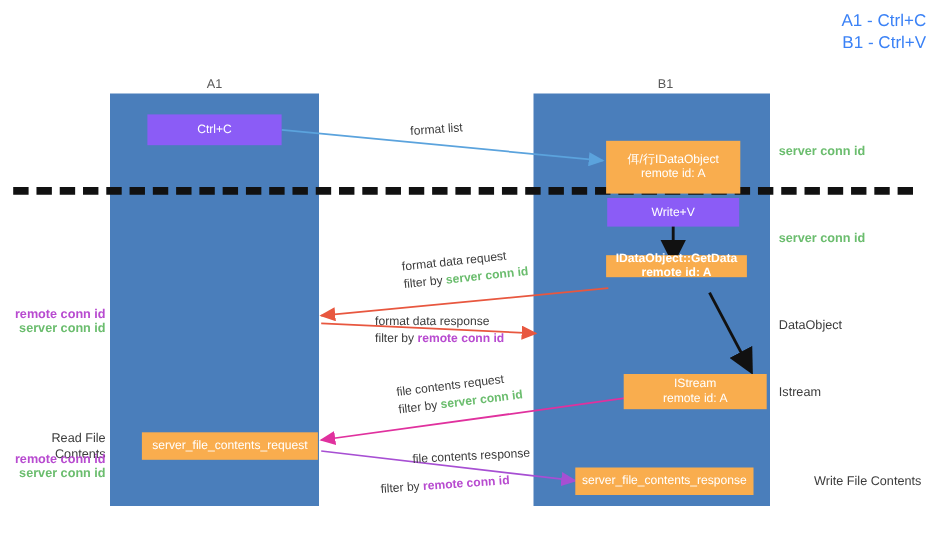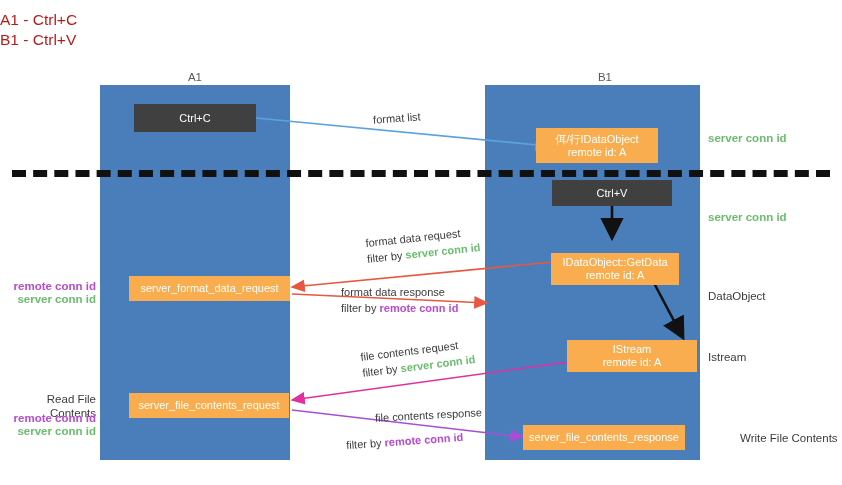--- a/index.html
+++ b/index.html
@@ -15,23 +15,23 @@
     font-family: "Liberation Sans", sans-serif;
     overflow: hidden;
   }
 
   
   .title {
     position: absolute;
     left: 0;
     top: 10px;
     width: 842px;
-    text-align: left;
+    text-align: right;
     font-size: 15.5px;
-    color: #b91c1c;
+    color: #3b82f6;
     line-height: 20px;
     white-space: pre-line;
   }
 
   
   .lane-header {
     position: absolute;
     text-align: center;
     font-size: 11.5px;
     color: #595959;
@@ -52,21 +52,21 @@
     display: flex;
     flex-direction: column;
     align-items: center;
     justify-content: center;
     color: #ffffff;
     font-size: 11px;
     line-height: 13px;
     text-align: center;
     white-space: pre-line;
   }
-  .node.green { background: #404040; }
+  .node.green { background: #8b5cf6; }
   .node.orange { background: #f9ad4e; }
 
   
   .divider {
     position: absolute;
     height: 0;
     border-top: 7px dashed #111111;
   }
 
   
@@ -153,29 +153,28 @@
 
     <line x1="568" y1="362" x2="292" y2="400" stroke="#e0319e" stroke-width="1.6" marker-end="url(#ah-magenta)"></line>
 
     <line x1="292" y1="410" x2="523" y2="437" stroke="#a74fd3" stroke-width="1.6" marker-end="url(#ah-purple)"></line>
   </svg>
 
   <div class="divider" style="left:12px; top:170px; width:818px;"></div>
 
   <div class="node green" style="left:134px; top:104px; width:122px; height:28px;">Ctrl+C</div>
 
-  <div class="node orange" style="left:536px; top:128px; width:122px; height:35px;">佴/行IDataObject
+  <div class="node orange" style="left:551px; top:128px; width:122px; height:48px;">佴/行IDataObject
 remote id: A</div>
 
-  <div class="node green" style="left:552px; top:180px; width:120px; height:26px;">Ctrl+V</div>
-
-  <div class="node orange" style="left:551px; top:253px; width:128px; height:32px;">IDataObject::GetData
+  <div class="node green" style="left:552px; top:180px; width:120px; height:26px;">Write+V</div>
+
+  <div class="node orange" style="left:551px; top:232px; width:128px; height:20px;font-weight:bold;">IDataObject::GetData
 remote id: A</div>
 
-  <div class="node orange" style="left:129px; top:276px; width:161px; height:25px;">server_format_data_request</div>
 
 
   <div class="node orange" style="left:567px; top:340px; width:130px; height:32px;">IStream
 remote id: A</div>
 
   <div class="node orange" style="left:523px; top:425px; width:162px; height:25px;">server_file_contents_response</div>
 
   <div class="node orange" style="left:129px; top:393px; width:160px; height:25px;">server_file_contents_request</div>
 
   <div class="edge-label" style="left:373px; top:110px; transform:rotate(-4deg);">

